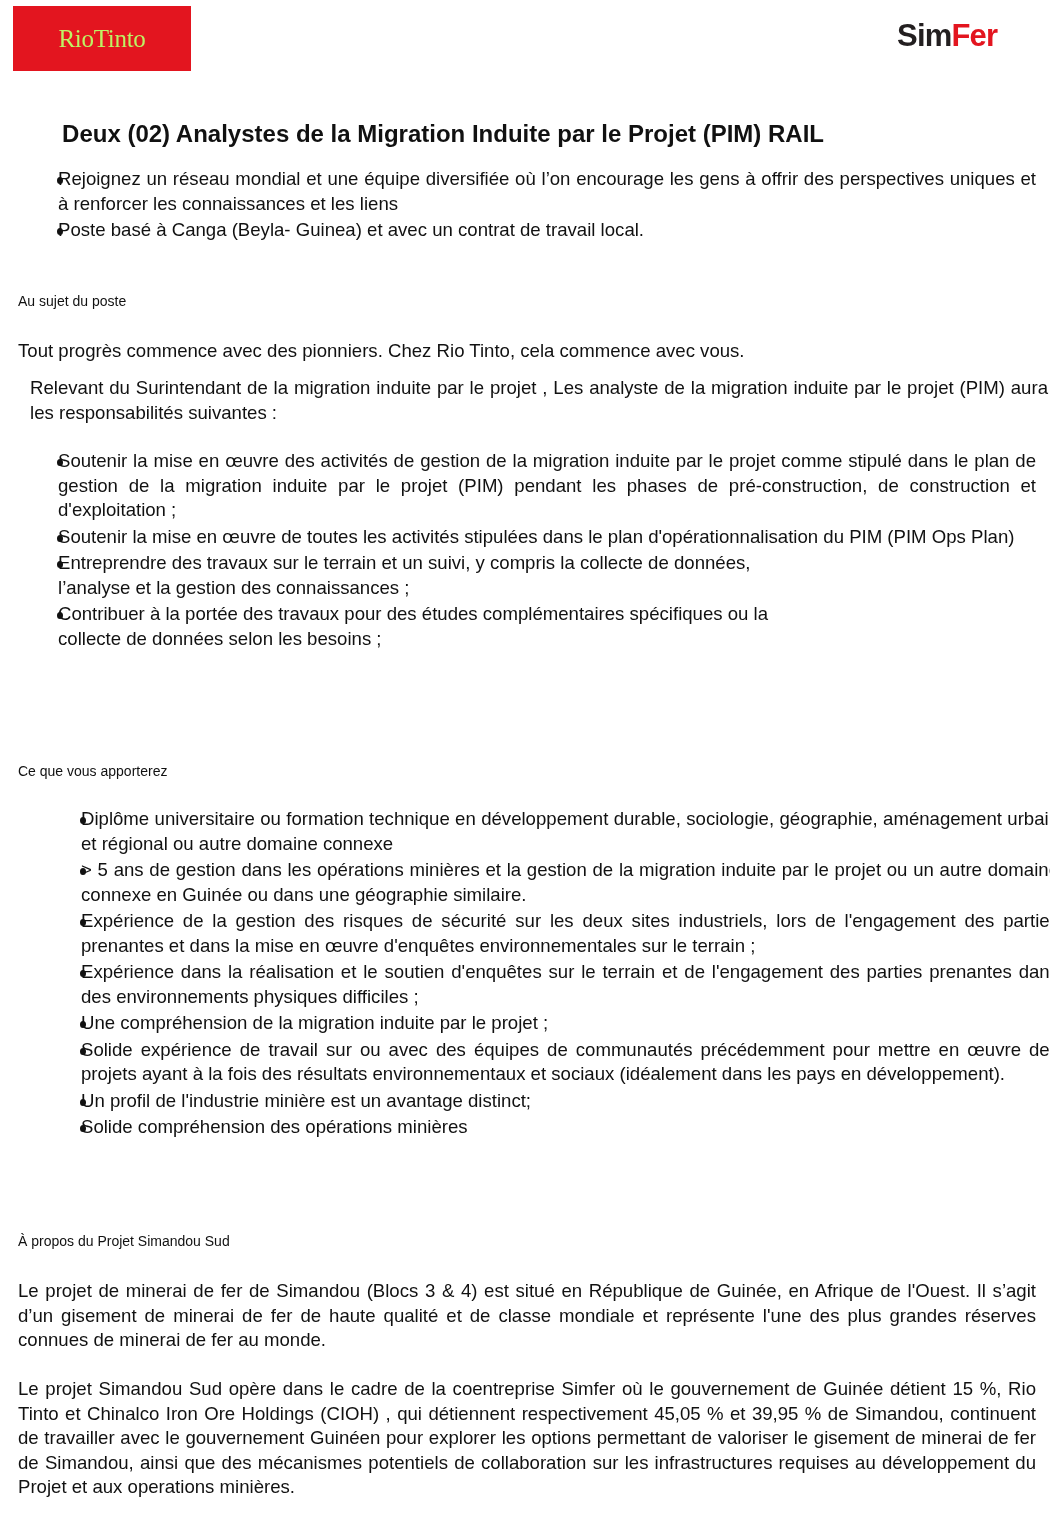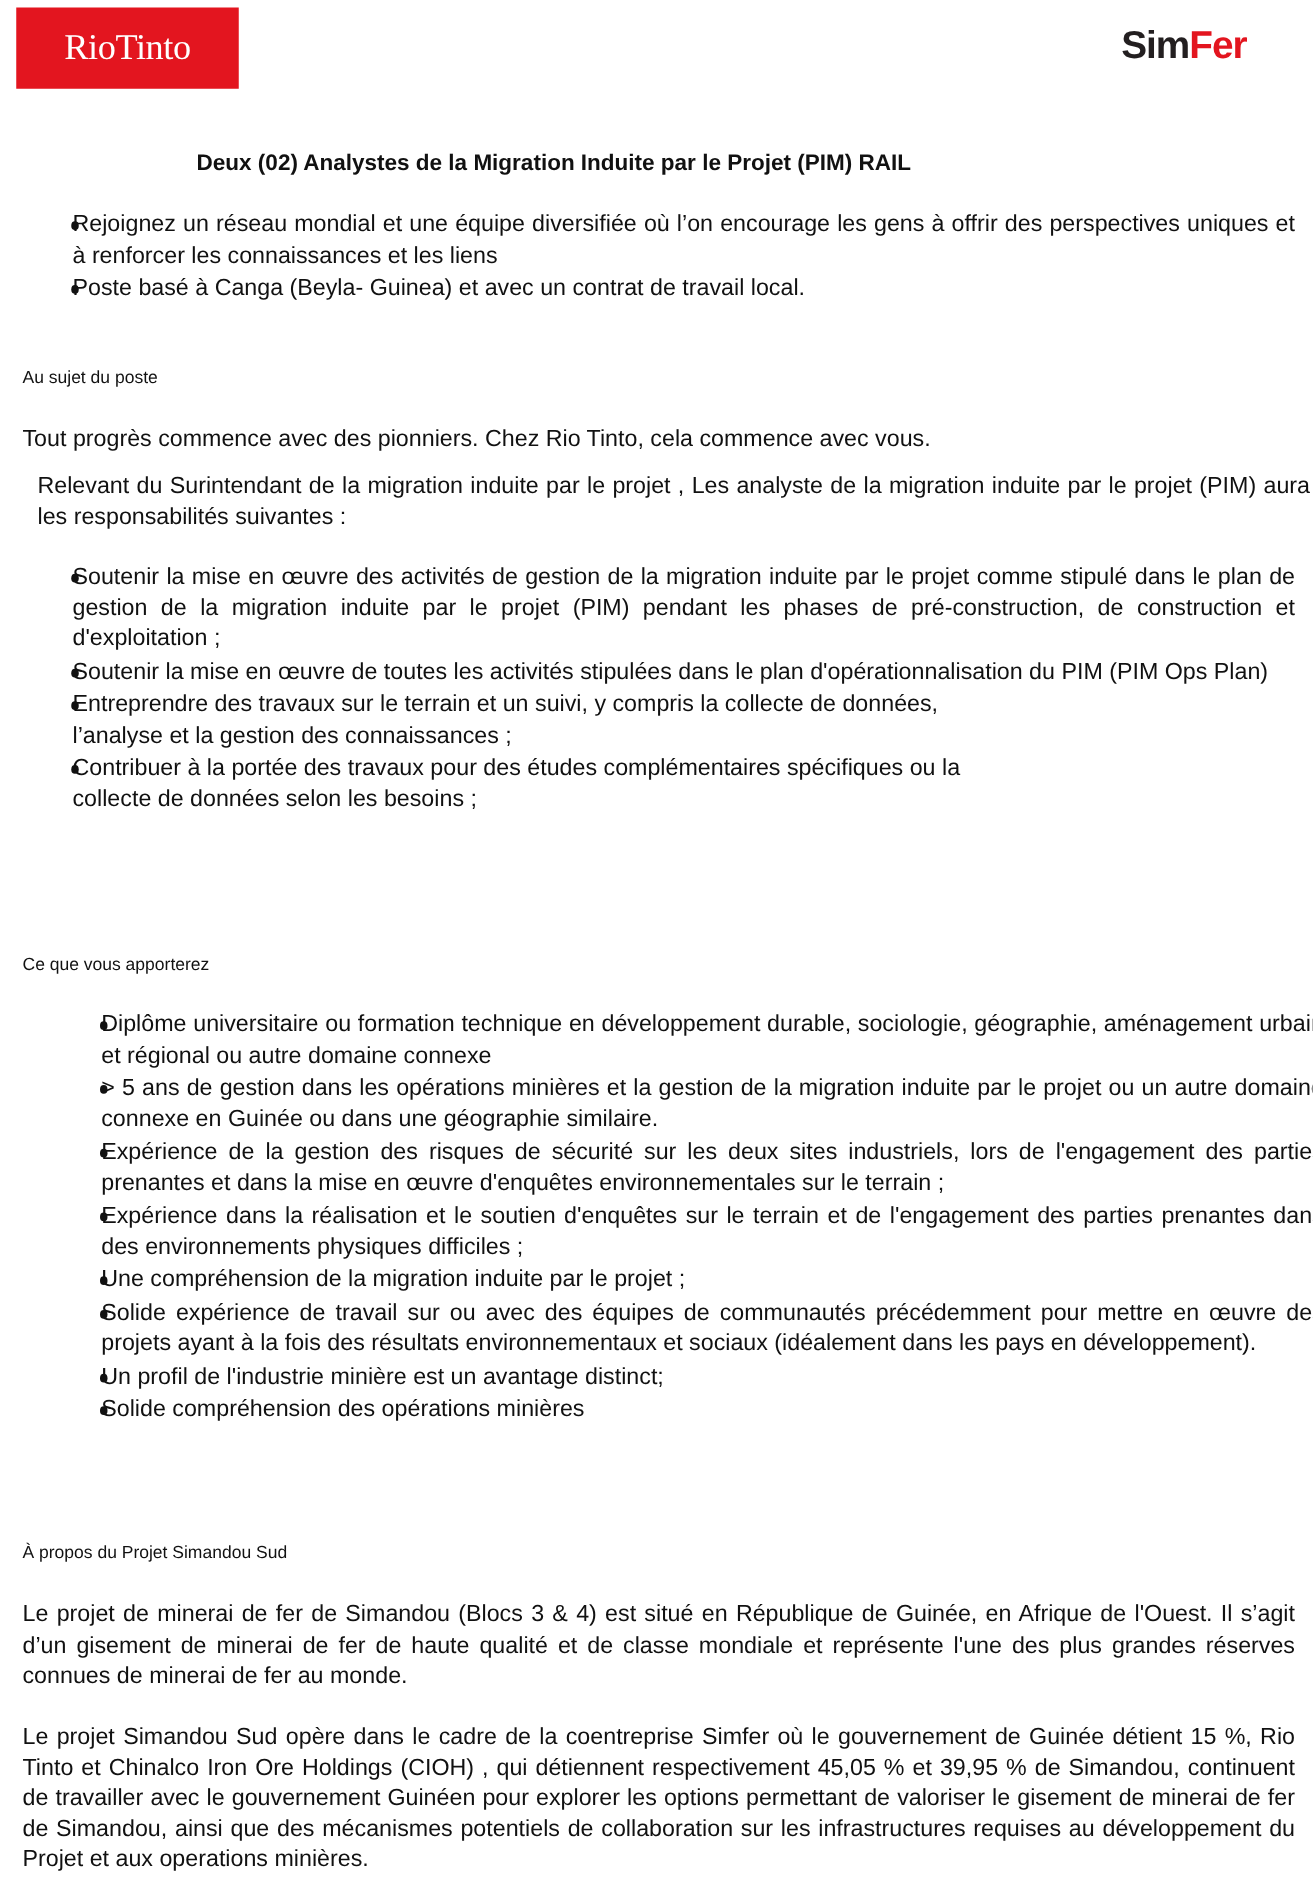--- a/index.html
+++ b/index.html
@@ -14,41 +14,41 @@
   }
   .logo-rt {
     position: absolute;
     left: 13px; top: 6px;
     width: 178px; height: 65px;
     background: #e3151f;
     display: flex; align-items: center; justify-content: center;
   }
   .logo-rt span {
     font-family: "Liberation Serif", serif;
-    color: #ffffff;
-    font-size: 29px;
+    color: #bef264;
+    font-size: 25px;
     letter-spacing: -0.3px;
   }
   .logo-sf {
     position: absolute;
     left: 897px; top: 18px;
     font-family: "Liberation Sans", sans-serif;
     font-weight: bold;
     font-size: 31px;
     letter-spacing: -0.8px;
   }
   .logo-sf .sim { color: #231f20; }
   .logo-sf .fer { color: #e3151f; }
 
   .title {
     position: absolute;
     left: 0; width: 886px; top: 120px;
     text-align: center;
     font-weight: bold;
-    font-size: 18px;
+    font-size: 24px;
   }
   .block { position: absolute; left: 18px; width: 1018px; }
   .h { font-weight: normal; font-size: 14px; line-height: 24px; }
   .p { line-height: 24.5px; text-align: justify; }
   ul.bl {
     list-style: none;
     margin: 0; padding: 0;
     position: absolute;
     left: 0; width: 1036px;
   }

